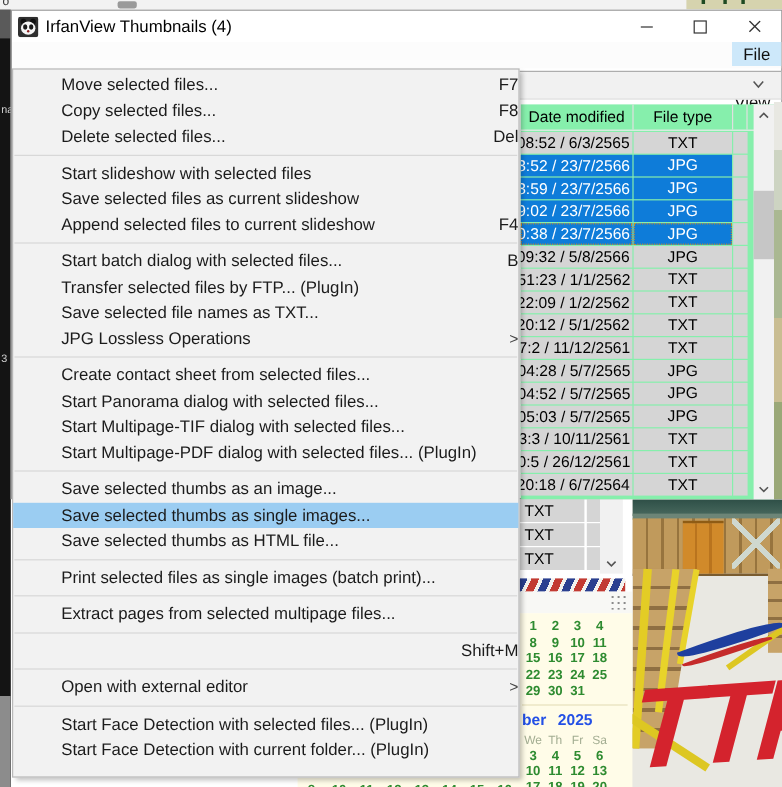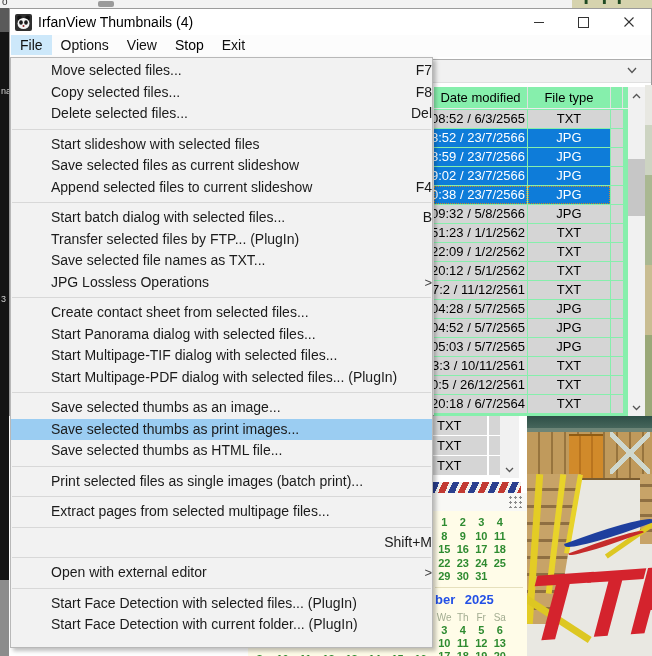--- a/index.html
+++ b/index.html
@@ -27,21 +27,21 @@
   #window{left:9px;top:8px;width:643px;height:408px;background:#ffffff;
     border:1px solid #9b9b9b;box-sizing:border-box;z-index:2;}
   #titlebar{display:flex;align-items:center;height:26px;}
   #titlebar .app-icon{margin-left:5px;width:17px;height:17px;flex:0 0 auto;}
   #titlebar .title{margin-left:6px;font-size:14px;color:#000;}
   #titlebar .controls{margin-left:auto;display:flex;height:26px;}
   .ctl-btn{width:45px;height:26px;display:flex;align-items:center;justify-content:center;}
   .glyph-min{width:10px;height:1px;background:#333;}
   .glyph-max{width:9px;height:9px;border:1px solid #333;}
 
-  #menubar{display:flex;align-items:flex-start;height:22px;background:#fcfcfc;font-size:14px;color:#111;padding-left:1px;}
+  #menubar{display:flex;align-items:flex-end;height:22px;background:#fcfcfc;font-size:14px;color:#111;padding-left:1px;flex-direction:column;}
   .mb-item{padding:2px 9px;}
   .mb-item.active{background:#cde8fa;}
   .mb-item.disabled{color:#000000;}
 
   #combobox{position:relative;margin-top:2px;height:22px;background:#f1f1f1;
     border-top:1px solid #adadad;border-bottom:1px solid #e0e0e0;}
   #combobox .combo-value{font-size:13px;color:#222;padding:3px 6px;}
   #combobox .chev{position:absolute;right:14px;top:7px;}
 
   
@@ -421,21 +421,21 @@
       <span>Start Multipage-TIF dialog with selected files...</span>
     </div>
     <div class="menu-item">
       <span>Start Multipage-PDF dialog with selected files... (PlugIn)</span>
     </div>
     <div class="menu-sep"></div>
     <div class="menu-item">
       <span>Save selected thumbs as an image...</span>
     </div>
     <div class="menu-item hl">
-      <span>Save selected thumbs as print images...</span>
+      <span>Save selected thumbs as single images...</span>
     </div>
     <div class="menu-item">
       <span>Save selected thumbs as HTML file...</span>
     </div>
     <div class="menu-sep"></div>
     <div class="menu-item">
       <span>Print selected files as single images (batch print)...</span>
     </div>
     <div class="menu-sep"></div>
     <div class="menu-item">

